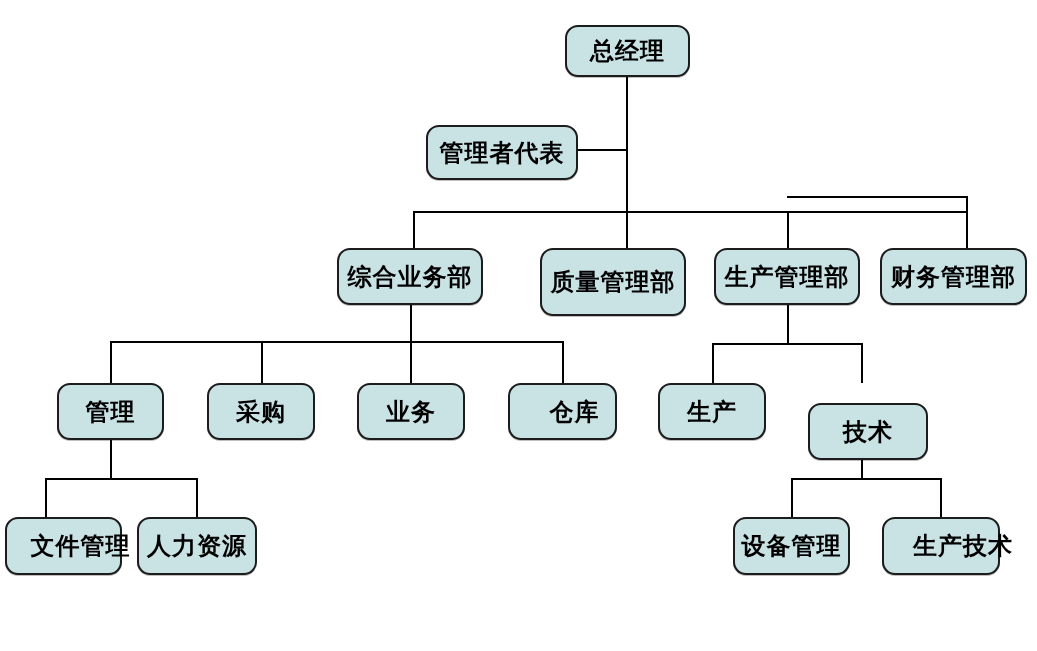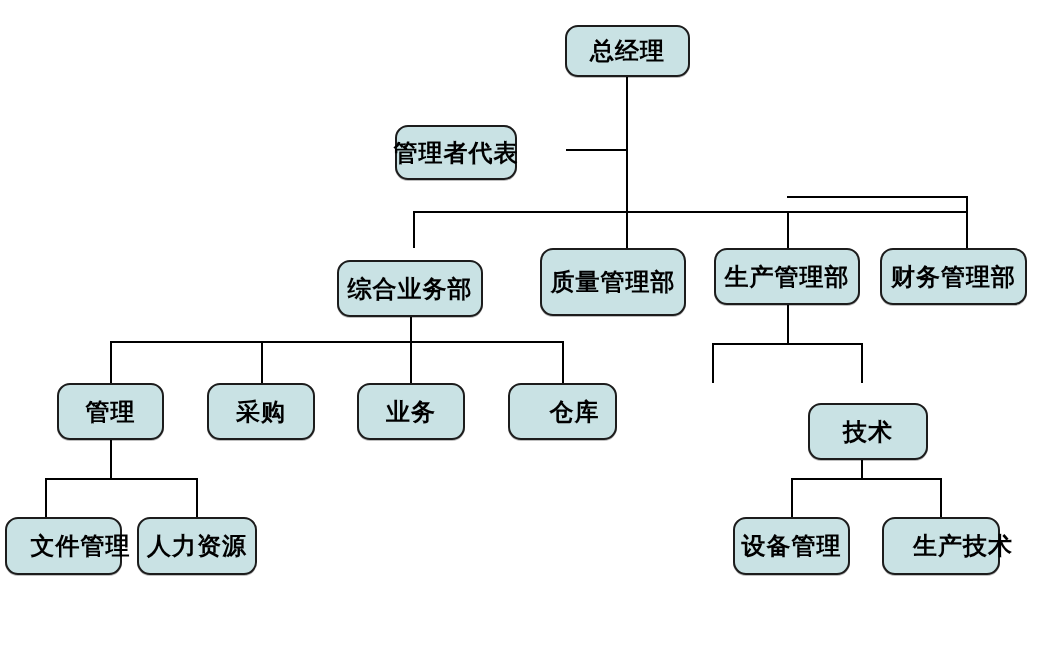--- a/index.html
+++ b/index.html
@@ -32,22 +32,22 @@
   }
   .line{
     position:absolute;
     background:#000000;
   }
   .h{height:2px;}
   .v{width:2px;}
 
   
   #n-gm   {left:565px; top:25px;  width:125px; height:52px;}
-  #n-rep  {left:395px; top:125px; width:122px; height:55px;}
-  #n-d1   {left:337px; top:260px; width:146px; height:57px;}
+  #n-rep  {left:426px; top:125px; width:152px; height:55px;}
+  #n-d1   {left:337px; top:248px; width:146px; height:57px;}
   #n-d2   {left:540px; top:248px; width:146px; height:68px;}
   #n-d3   {left:714px; top:248px; width:146px; height:57px;}
   #n-d4   {left:880px; top:248px; width:147px; height:57px;}
   #n-mgmt {left:57px;  top:383px; width:107px; height:57px;}
   #n-purch{left:207px; top:383px; width:108px; height:57px;}
   #n-biz  {left:357px; top:383px; width:108px; height:57px;}
   #n-wh   {left:508px; top:383px; width:109px; height:57px;padding-left:24px;}
   #n-prod {left:658px; top:383px; width:108px; height:57px;}
   #n-tech {left:808px; top:403px; width:120px; height:57px;}
   #n-doc  {left:5px;   top:517px; width:117px; height:58px;padding-left:34px;}
@@ -114,19 +114,20 @@
   <div class="node" id="n-gm">总经理</div>
   <div class="node" id="n-rep">管理者代表</div>
   <div class="node" id="n-d1">综合业务部</div>
   <div class="node" id="n-d2">质量管理部</div>
   <div class="node" id="n-d4">财务管理部</div>
   <div class="node" id="n-d3">生产管理部</div>
   <div class="node" id="n-mgmt">管理</div>
   <div class="node" id="n-purch">采购</div>
   <div class="node" id="n-biz">业务</div>
   <div class="node" id="n-wh">仓库</div>
+  <div class="node" id="n-prod">生产</div>
   <div class="node" id="n-tech">技术</div>
   <div class="node" id="n-doc">文件管理</div>
   <div class="node" id="n-hr">人力资源</div>
   <div class="node" id="n-equip">设备管理</div>
   <div class="node" id="n-ptech">生产技术</div>
 
 </div>
 
 </body></html>

